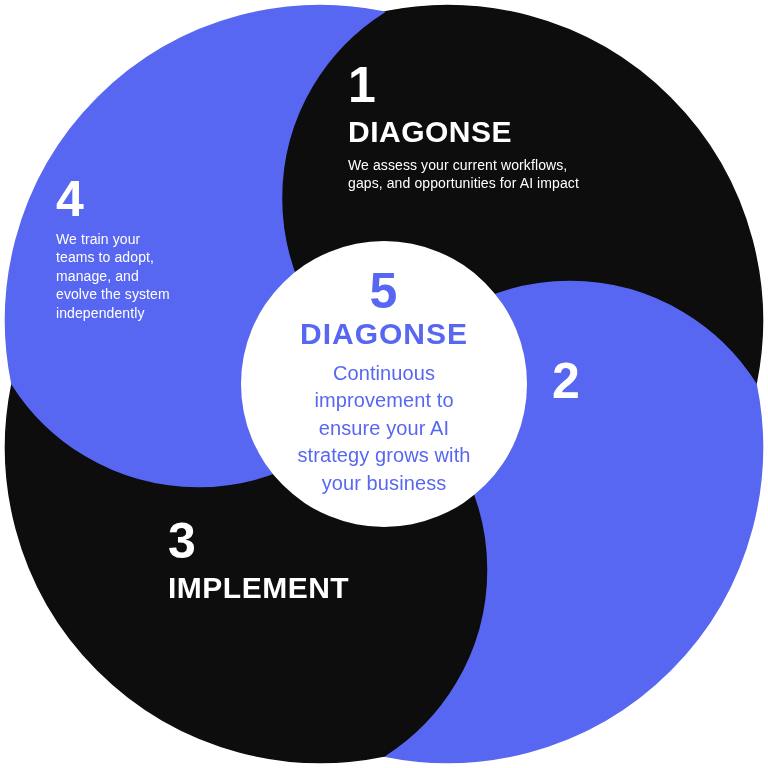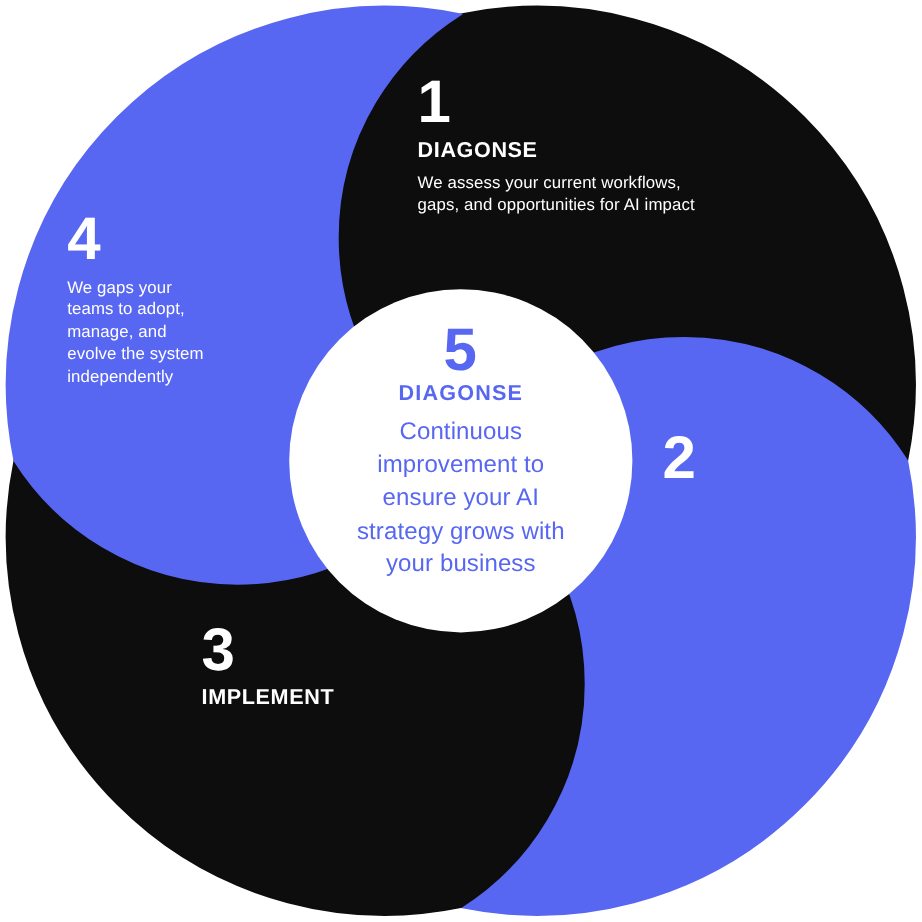--- a/index.html
+++ b/index.html
@@ -13,21 +13,21 @@
   .swirl{position:absolute;left:0;top:0;width:768px;height:768px;}
   .swirl path{stroke-width:1.5;}
   .swirl path.seg-black{stroke:var(--ink,#0d0d0d);}
   .swirl path.seg-blue{stroke:var(--blue,#5867F2);}
   .step{position:absolute;color:#ffffff;}
   .step .num{
     font-size:50px;font-weight:800;line-height:1;
     margin:0 0 6px 0;letter-spacing:1px;
   }
   .step .title{
-    font-size:18px;font-weight:800;line-height:1.05;
+    font-size:30px;font-weight:800;line-height:1.05;
     margin:0 0 8px 0;letter-spacing:.5px;
   }
   .step .body{
     font-size:14px;font-weight:500;line-height:1.32;
     white-space:pre-line;letter-spacing:.1px;
   }
   .step-1{left:348px;top:60px;width:345px;}
   .step-2{left:552px;top:356px;width:185px;}
   .step-3{left:168px;top:516px;width:220px;}
   .step-4{left:56px;top:174px;width:175px;}
@@ -63,21 +63,21 @@
     <div class="num">2</div>
   </div>
 
   <div class="step step-3">
     <div class="num">3</div>
     <div class="title">IMPLEMENT</div>
   </div>
 
   <div class="step step-4">
     <div class="num">4</div>
-    <div class="body">We gaps your
+    <div class="body">We train your
 teams to adopt,
 manage, and
 evolve the system
 independently</div>
   </div>
 
   <div class="step step-5">
     <div class="num">5</div>
     <div class="title">DIAGONSE</div>
     <div class="body">Continuous

